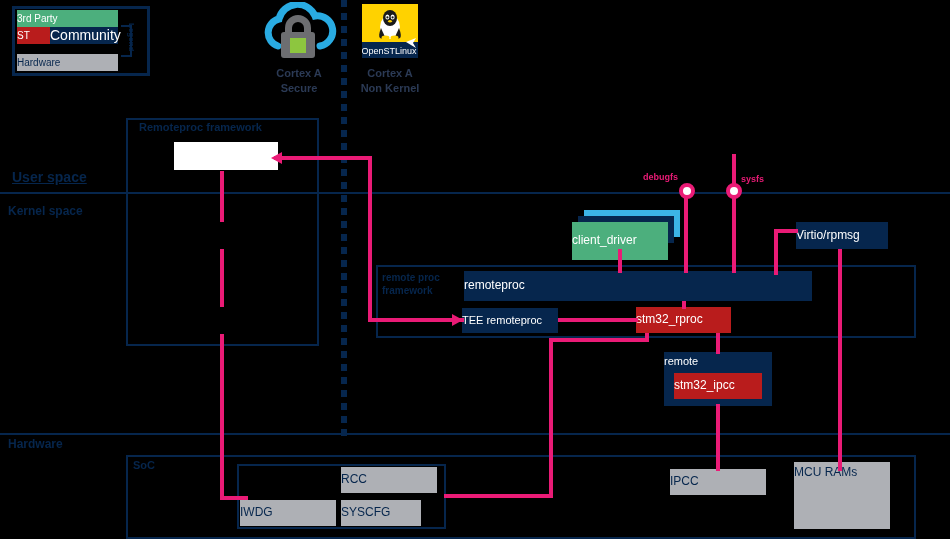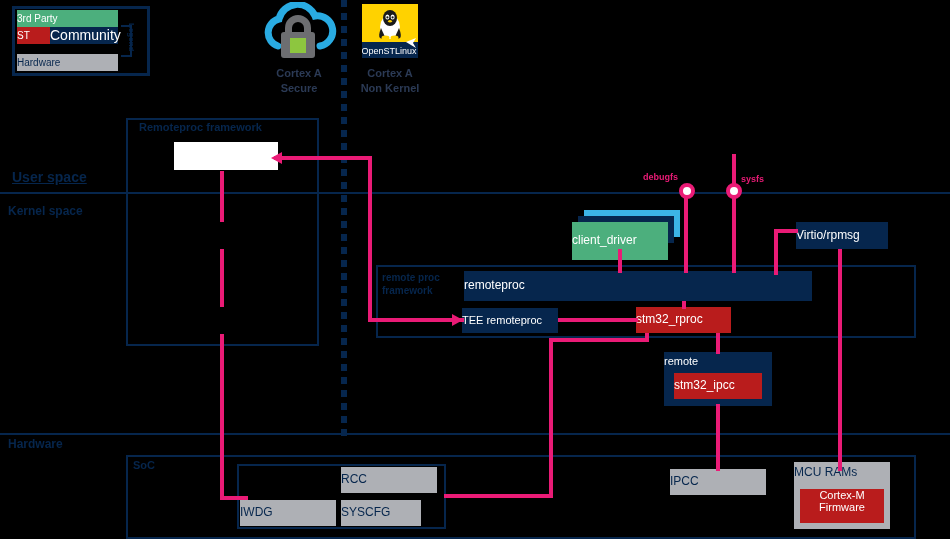--- a/index.html
+++ b/index.html
@@ -148,24 +148,20 @@
     <span>SYSCFG</span>
   </div>
 
   <div class="box gray" style="left:670px;top:469px;width:96px;height:26px;font-size:12px;">
     <span>IPCC</span>
   </div>
 
   <div class="box gray" style="left:794px;top:462px;width:96px;height:67px;align-items:flex-start;font-size:12px;padding-top:4px;">
     <span>MCU RAMs</span>
   </div>
-  <div class="box lightblue" style="left:800px;top:489px;width:84px;height:34px;font-size:11px;flex-direction:column;">
-    <span>Cortex-M</span>
-    <span>Firmware</span>
-  </div>
 
   <div class="pink" style="left:274px;top:156px;width:98px;height:4px;"></div>
   <div class="pink" style="left:368px;top:156px;width:4px;height:164px;"></div>
   <div class="pink" style="left:368px;top:318px;width:96px;height:4px;"></div>
 
   <svg style="position:absolute;left:452px;top:313px;" width="14" height="14" viewBox="0 0 14 14">
     <path d="M0,1 L11,7 L0,13 z" fill="#ea1b76"></path>
   </svg>
 
   <svg style="position:absolute;left:270px;top:151px;" width="14" height="14" viewBox="0 0 14 14">

